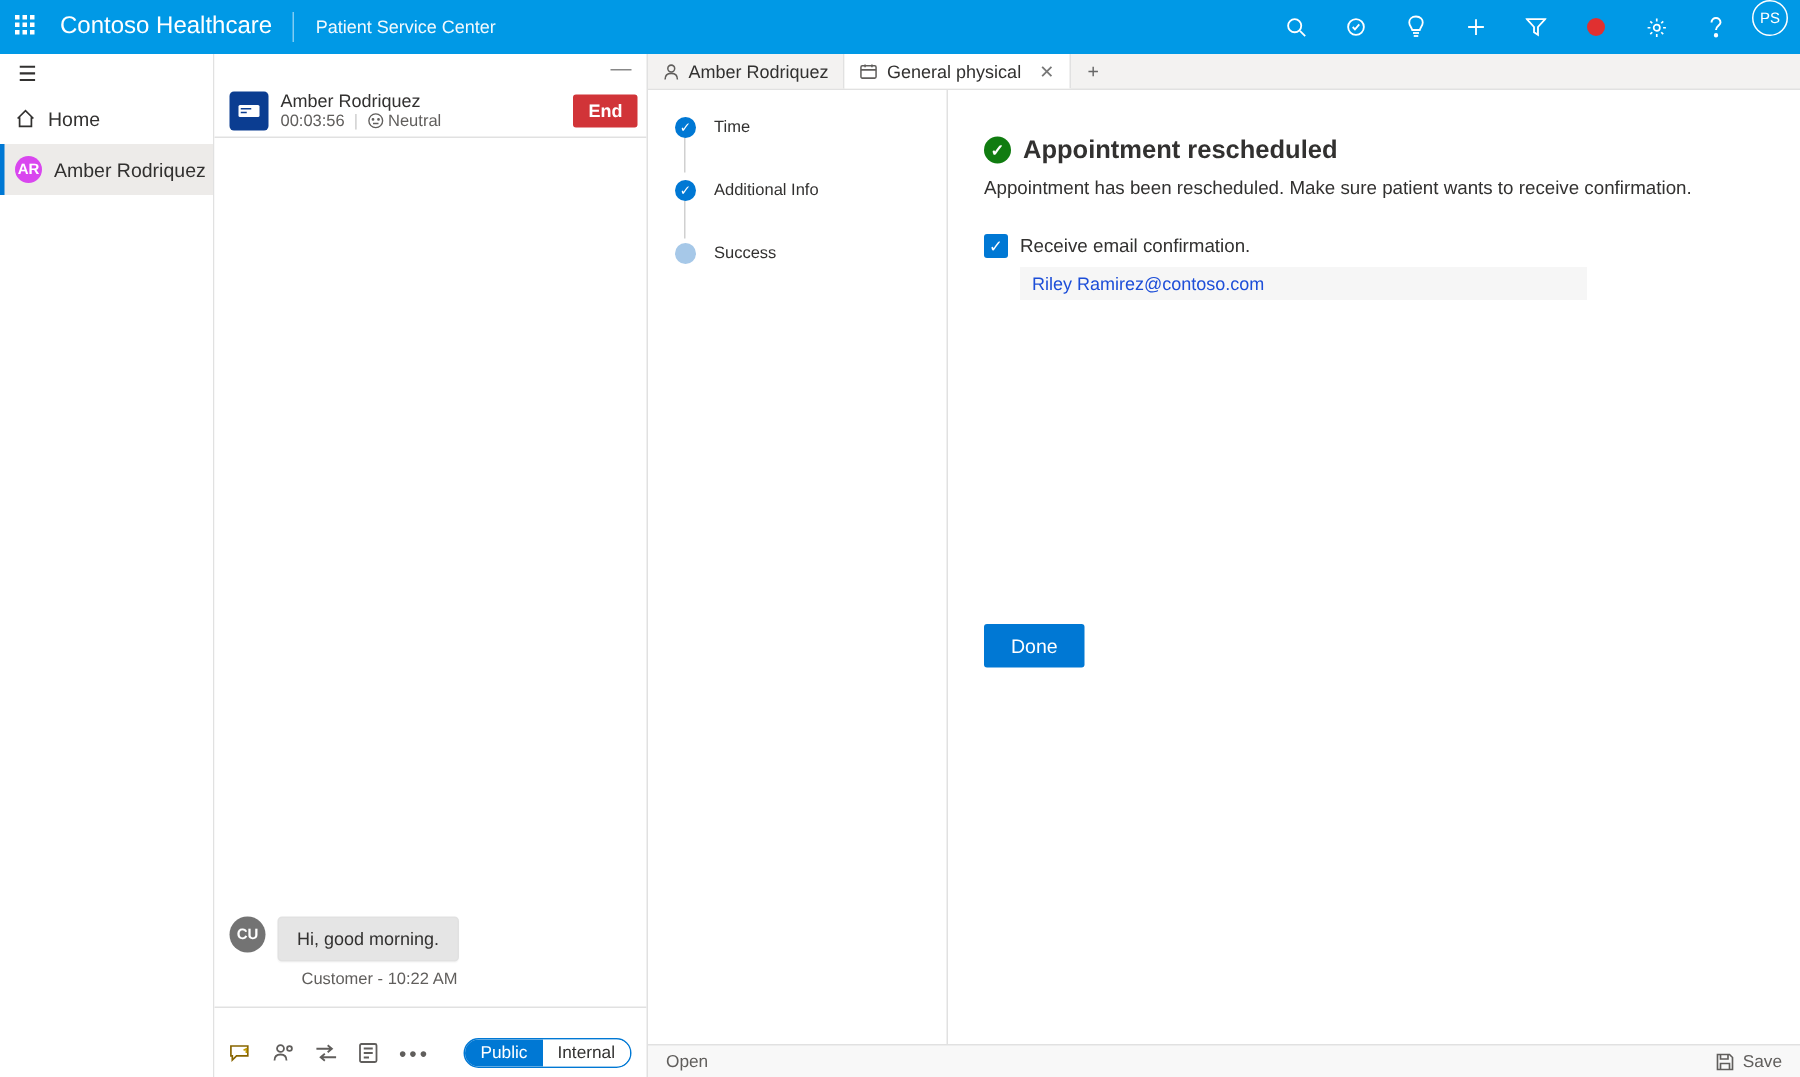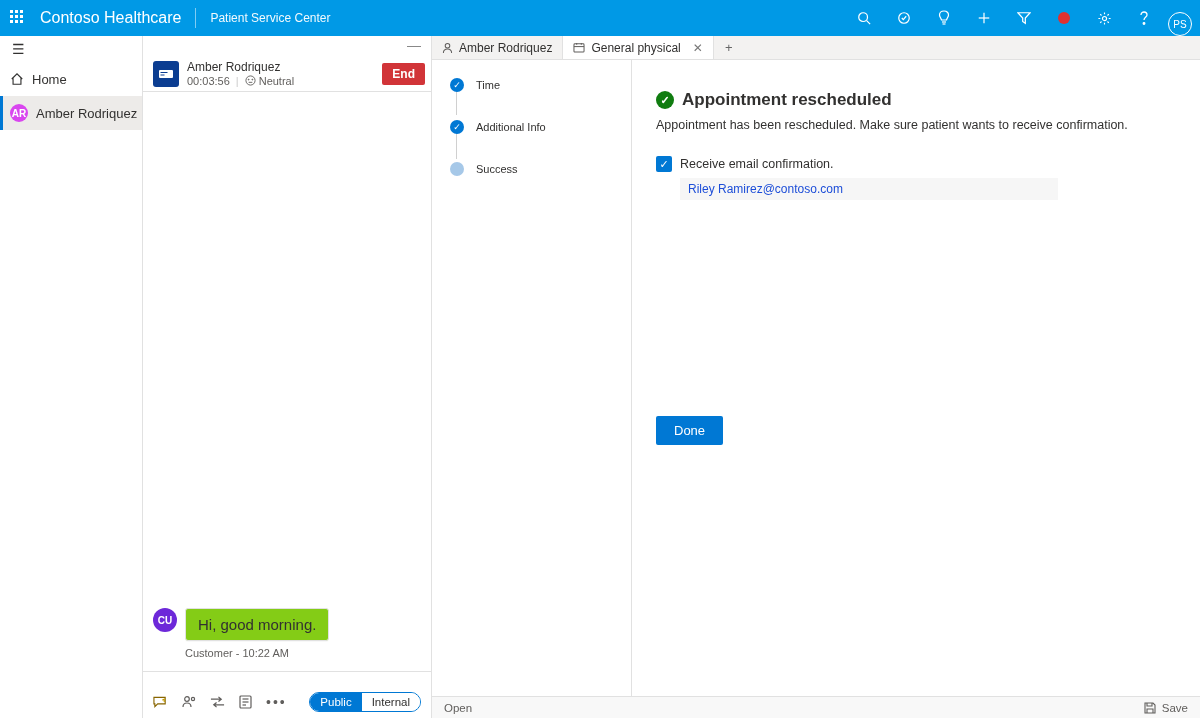--- a/index.html
+++ b/index.html
@@ -16,21 +16,21 @@
   html, body { margin:0; padding:0; height:100%; font-family: "Segoe UI", Arial, sans-serif; font-size:13px; color:var(--text); background:#fff; }
   body { width:1200px; height:718px; overflow:hidden; position:relative; }
 
   
   .topbar { position:relative; height:36px; background:var(--topbar-blue); color:#fff; display:flex; align-items:center; padding-left:10px; }
   .waffle { width:16px; height:16px; display:grid; grid-template-columns:repeat(3,3px); grid-template-rows:repeat(3,3px); gap:2px; margin-right:14px; }
   .waffle span { background:#fff; width:3px; height:3px; }
   .brand { font-size:16px; font-weight:400; }
   .v-sep { width:1px; height:20px; background:rgba(255,255,255,0.5); margin:0 14px; }
   .sub-brand { font-size:12px; font-weight:400; opacity:0.95; }
-  .topbar-right { position:absolute; right:8px; top:0; height:36px; display:flex; align-items:flex-end; gap:8px; }
+  .topbar-right { position:absolute; right:8px; top:0; height:36px; display:flex; align-items:flex-start; gap:8px; }
   .top-ico { width:32px; height:36px; display:flex; align-items:center; justify-content:center; font-size:14px; color:#fff;}
   .avatar-circle { width:24px; height:24px; border:1px solid #fff; border-radius:50%; display:flex; align-items:center; justify-content:center; font-size:10px; }
   .red-dot { width:12px; height:12px; background:#e03030; border-radius:50%; }
 
   
   .main { display:flex; height:calc(100% - 36px); }
 
   
   .sidebar { width:143px; background:#fff; border-right:1px solid var(--border); display:flex; flex-direction:column; }
   .hamburger-row { height:26px; display:flex; align-items:center; padding-left:12px;}
@@ -47,23 +47,23 @@
   .convo-header { height:35px; display:flex; align-items:center; padding:0 6px 0 10px; border-bottom:1px solid var(--border); gap:8px; }
   .chat-icon-box { width:26px; height:26px; background:#0b3d91; border-radius:3px; display:flex; align-items:center; justify-content:center; color:#fff; font-size:12px;}
   .convo-meta { flex:1; line-height:1.1; }
   .convo-name { font-size:12px; color:var(--text); }
   .convo-sub { font-size:11px; color:var(--muted); display:flex; align-items:center; gap:6px;}
   .neutral-badge { display:inline-flex; align-items:center; gap:3px;}
   .end-btn { background:var(--red); color:#fff; border:none; padding:4px 10px; font-size:12px; border-radius:2px; font-weight:600;}
 
   .convo-body { flex:1; display:flex; flex-direction:column; justify-content:flex-end; padding:8px 10px 6px 10px; }
   .msg-row { display:flex; gap:8px; align-items:flex-start; margin-bottom:6px;}
-  .cu-avatar { width:24px; height:24px; border-radius:50%; background:#6d28d9; color:#fff; font-size:10px; font-weight:600; display:flex; align-items:center; justify-content:center;}
-  .msg-bubble { background:#84cc16; border:1px solid var(--border); border-radius:3px; padding:7px 12px; font-size:15px; color:var(--text); box-shadow:0 1px 1px rgba(0,0,0,0.03);}
-  .msg-time { font-size:11px; color:var(--muted); margin-left:32px; margin-bottom:6px;}
+  .cu-avatar { width:24px; height:24px; border-radius:50%; background:#737373; color:#fff; font-size:10px; font-weight:600; display:flex; align-items:center; justify-content:center;}
+  .msg-bubble { background:#e5e5e5; border:1px solid var(--border); border-radius:3px; padding:7px 12px; font-size:12px; color:var(--text); box-shadow:0 1px 1px rgba(0,0,0,0.03);}
+  .msg-time { font-size:11px; color:var(--muted); margin-left:48px; margin-bottom:6px;}
 
   .compose { border-top:1px solid var(--border); padding:10px 10px 6px 10px; }
   .compose-row { display:flex; align-items:center; gap:10px; }
   .compose-input { flex:1; border:none; outline:none; font-size:13px; padding:6px 4px; color:var(--text); }
   .compose-input::placeholder { color:#8a8886; }
   .compose-tools { display:flex; align-items:center; justify-content:space-between; margin-top:10px;}
   .tool-left { display:flex; gap:14px; align-items:center; color:var(--muted);} 
   .tool-left span { font-size:14px; }
   .pill-group { display:flex; border:1px solid var(--accent-blue); border-radius:12px; overflow:hidden; font-size:11.5px;}
   .pill { padding:3px 10px; }

